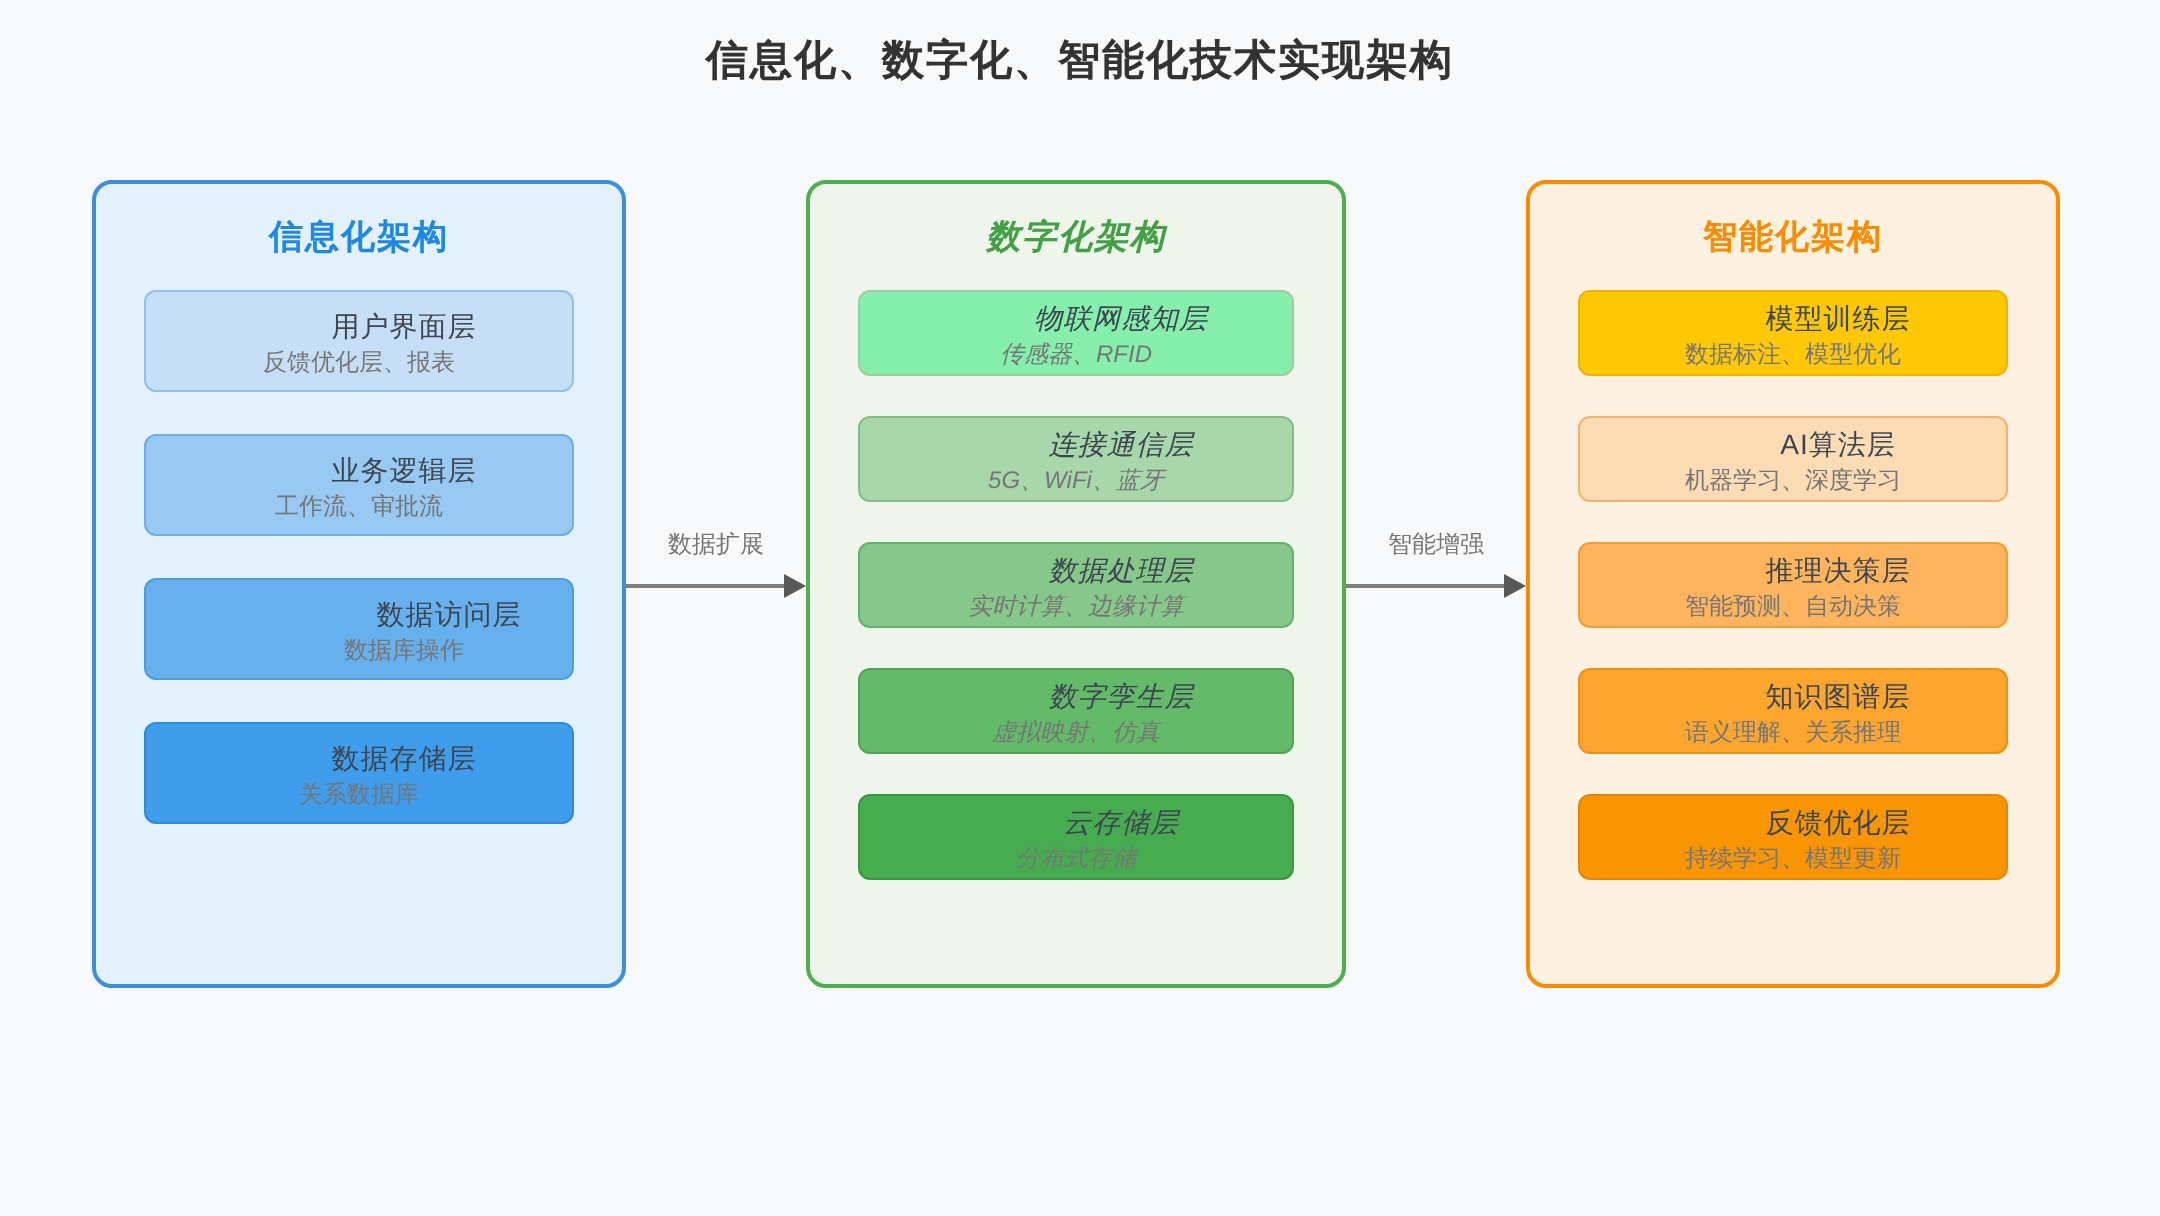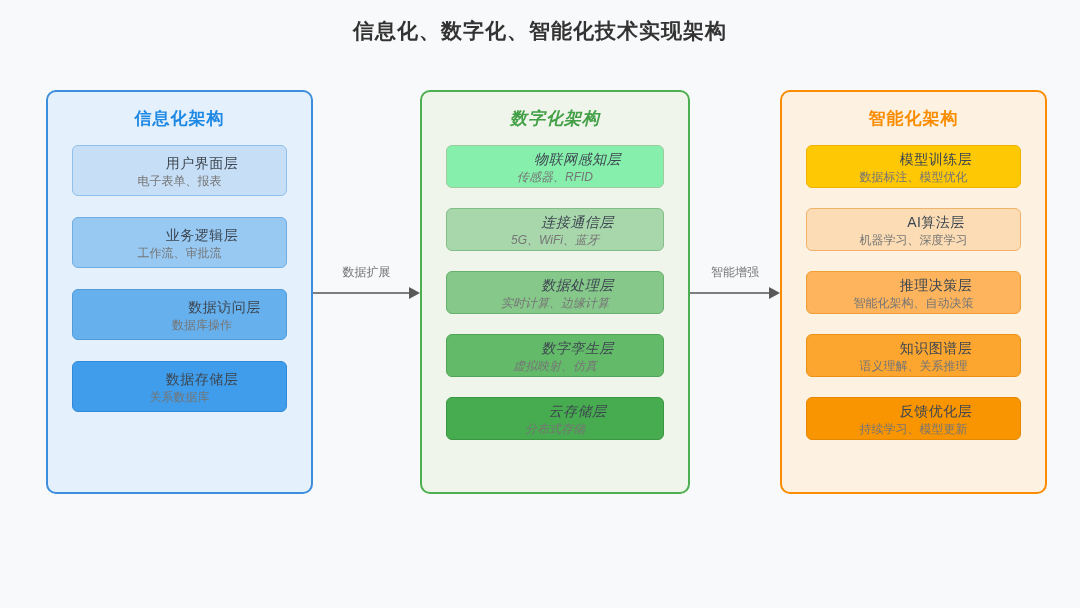--- a/index.html
+++ b/index.html
@@ -65,21 +65,21 @@
   .layer-detail {
     font-size: 12px; line-height: 16px;
     color: var(--layer-detail-color, #757575);
   }
 
   .connector {
     flex: none;
     height: 404px;
     display: flex; flex-direction: column; justify-content: center;
   }
-  .connector-a { width: 107px; }
+  .connector-a { width: 90px; }
   .connector-b { width: 90px; }
   .connector-inner { transform: translateY(-11px); }
   .arrow-label {
     text-align: center;
     font-size: 12px; line-height: 16px;
     color: var(--arrow-label-color, #757575);
     margin-bottom: 7px;
     white-space: nowrap;
   }
   .arrow-row { display: flex; align-items: center; }
@@ -99,21 +99,21 @@
 
   <h1 class="page-title">信息化、数字化、智能化技术实现架构</h1>
 
   <div class="diagram">
 
     <section class="panel panel-blue" style="background-color: rgb(228, 240, 251); border-color: rgb(61, 142, 220);">
       <h2 class="panel-title" style="color: rgb(30, 136, 229);">信息化架构</h2>
       <div class="layers layers-4">
         <div class="layer" style="background-color: rgb(198, 223, 247); border-color: rgb(144, 191, 234);">
           <div class="layer-name">用户界面层</div>
-          <div class="layer-detail">电子表单、报表</div>
+          <div class="layer-detail">反馈优化层、报表</div>
         </div>
         <div class="layer" style="background-color: rgb(151, 201, 243); border-color: rgb(111, 173, 226);">
           <div class="layer-name">业务逻辑层</div>
           <div class="layer-detail">工作流、审批流</div>
         </div>
         <div class="layer" style="background-color: rgb(102, 176, 238); border-color: rgb(78, 155, 219); padding-left: 45px;">
           <div class="layer-name">数据访问层</div>
           <div class="layer-detail">数据库操作</div>
         </div>
         <div class="layer" style="background-color: rgb(63, 157, 235); border-color: rgb(49, 138, 216);">
@@ -175,21 +175,21 @@
         <div class="layer" style="background-color: rgb(255, 200, 5); border-color: rgb(239, 178, 0);">
           <div class="layer-name">模型训练层</div>
           <div class="layer-detail">数据标注、模型优化</div>
         </div>
         <div class="layer" style="background-color: rgb(251, 220, 180); border-color: rgb(242, 178, 105);">
           <div class="layer-name">AI算法层</div>
           <div class="layer-detail">机器学习、深度学习</div>
         </div>
         <div class="layer" style="background-color: rgb(253, 180, 92); border-color: rgb(240, 157, 51);">
           <div class="layer-name">推理决策层</div>
-          <div class="layer-detail">智能化架构、自动决策</div>
+          <div class="layer-detail">智能预测、自动决策</div>
         </div>
         <div class="layer" style="background-color: rgb(252, 166, 47); border-color: rgb(234, 145, 24);">
           <div class="layer-name">知识图谱层</div>
           <div class="layer-detail">语义理解、关系推理</div>
         </div>
         <div class="layer" style="background-color: rgb(249, 149, 0); border-color: rgb(227, 136, 0);">
           <div class="layer-name">反馈优化层</div>
           <div class="layer-detail">持续学习、模型更新</div>
         </div>
       </div>

